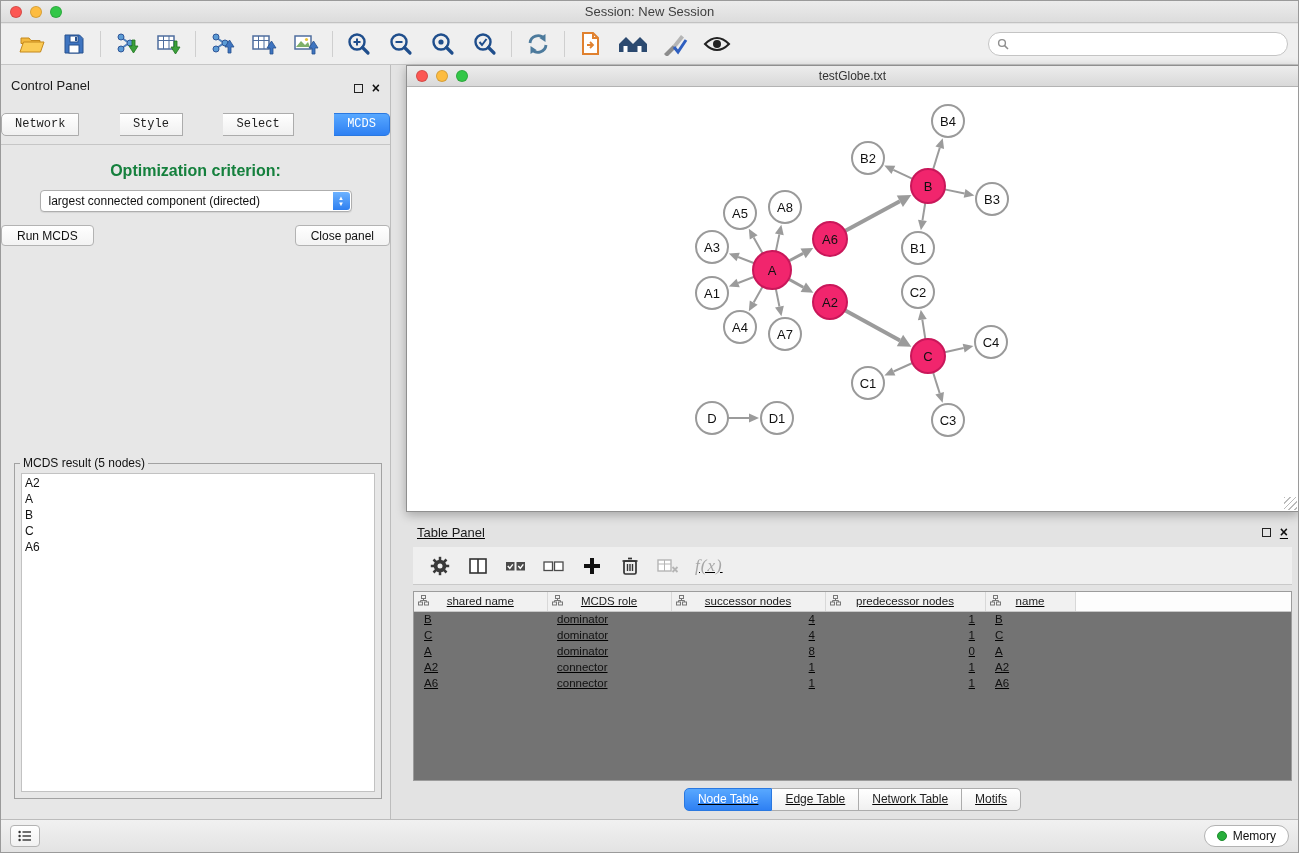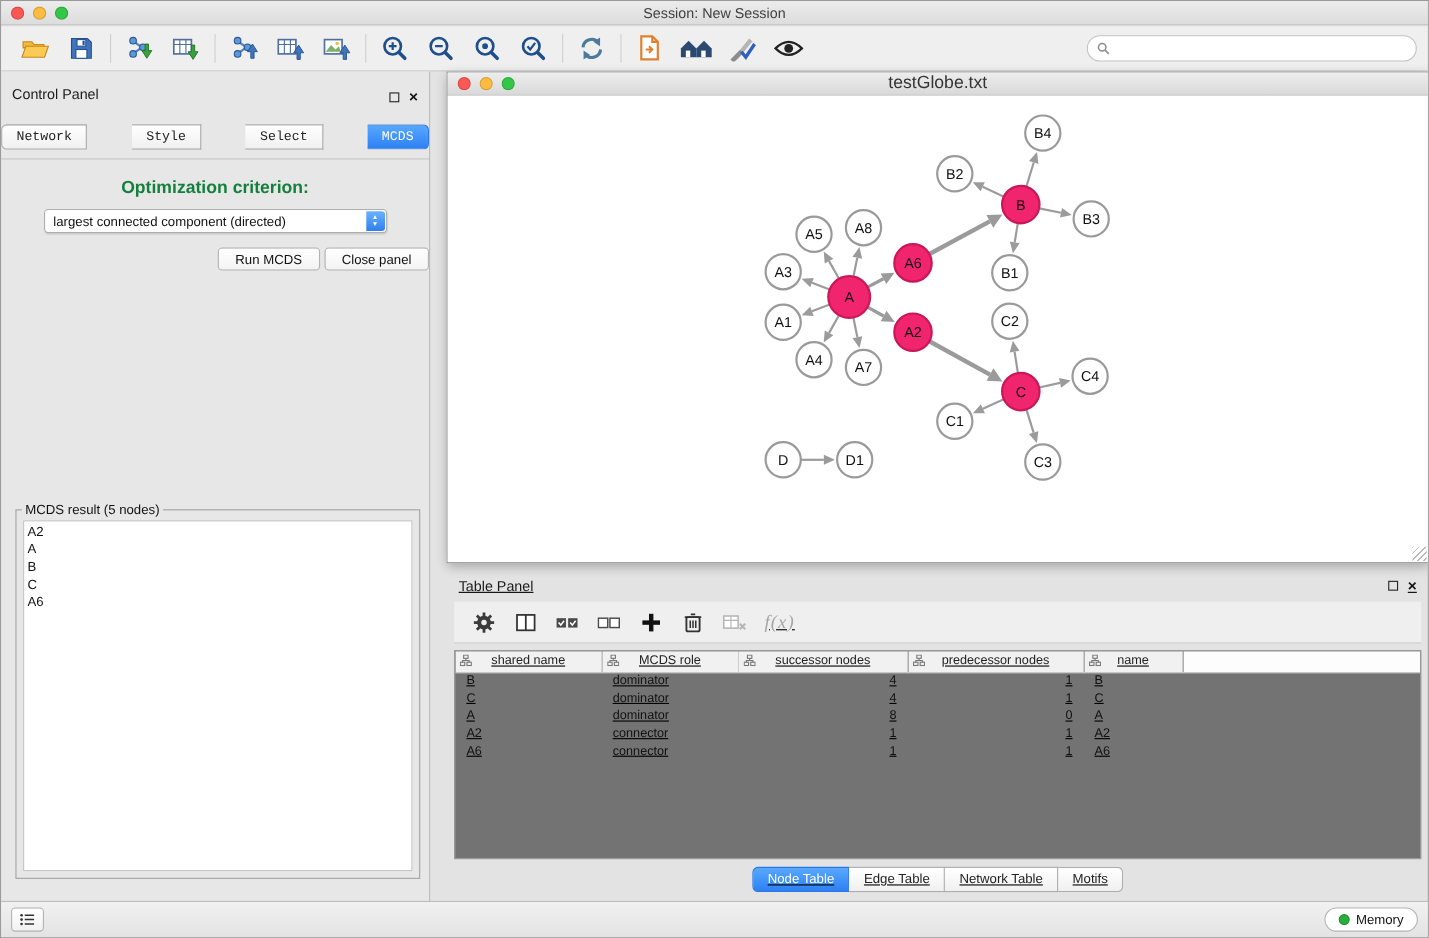--- a/index.html
+++ b/index.html
@@ -39,37 +39,37 @@
   .seg-tab:last-child { border-radius:0 5px 5px 0; }
   .seg-tab.active { background:linear-gradient(#58a8ff,#2e80f3); color:#fff; border-color:#2a78e0; }
   .cp-divider { border-bottom:1px solid #c6c6c6; margin-top:8px; }
   .opt-label { text-align:center; margin-top:17px; font-size:16px; font-weight:bold; color:#15803d; }
   .mac-select { position:relative; width:312px; height:22px; margin:10px auto 0; background:#fff;
     border:1px solid #aeaeae; border-radius:4px; display:flex; align-items:center; padding:0 24px 0 8px;
     font-size:12px; color:#111; box-shadow:0 1px 1px rgba(0,0,0,.08); }
   .select-stepper { position:absolute; right:1px; top:1px; bottom:1px; width:17px; border-radius:0 3px 3px 0;
     background:linear-gradient(#6cb2ff,#2e7ff0); color:#fff; display:flex; flex-direction:column;
     align-items:center; justify-content:center; font-size:6px; line-height:6.5px; }
-  .cp-buttons { display:flex; justify-content:flex-end; gap:4px; margin-top:13px; }
+  .cp-buttons { display:flex; justify-content:space-between; gap:4px; margin-top:13px; }
   .mac-btn { height:21px; padding:0 15px; font-size:12px; color:#111; font-family:inherit;
     background:linear-gradient(#ffffff,#f3f3f3); border:1px solid #b3b3b3; border-radius:4px; }
   .result-fieldset { position:absolute; left:13px; right:8px; top:391px; bottom:20px;
     border:1px solid #a2a2a2; }
   .result-fieldset legend { font-size:12px; color:#111; margin-left:5px; padding:0 3px; }
   .mcds-list { position:absolute; left:6px; right:6px; top:3px; bottom:6px; background:#fff;
     border:1px solid #c2c2c2; overflow:auto; padding:1px 3px; }
   .mcds-item { font-size:12px; color:#111; line-height:16px; }
 
   
   .network-window { position:absolute; left:405px; top:64px; width:893px; height:447px;
     background:#fff; border:1px solid #8f8f8f; box-shadow:0 3px 10px rgba(0,0,0,.28); }
   .nw-titlebar { position:relative; height:21px; background:linear-gradient(#ededed,#d9d9d9);
     border-bottom:1px solid #b3b3b3; display:flex; align-items:center; justify-content:center; }
   .nw-titlebar .traffic { position:absolute; left:0; }
-  .nw-title { font-size:16px; color:#333; }
+  .nw-title { font-size:12px; color:#333; }
   .nw-canvas { position:relative; width:100%; height:424px; background:#fff; }
   .resize-grip { position:absolute; right:1px; bottom:1px; width:13px; height:13px;
     background:repeating-linear-gradient(135deg,#bbb 0 1px,transparent 1px 4px); }
 
   
   .table-panel { position:absolute; left:404px; top:518px; width:895px; height:302px;text-decoration:underline; }
   .tp-header { height:26px; display:flex; align-items:center; padding:0 12px; font-size:13px; color:#1a1a1a; }
   .tp-toolbar { margin:2px 8px 0 8px; height:38px; background:#efefef; border-bottom:1px solid #c9c9c9;
     display:flex; align-items:center; gap:9px; padding-left:12px; }
   .tpt-btn { width:29px; height:30px; display:flex; align-items:center; justify-content:center; }

